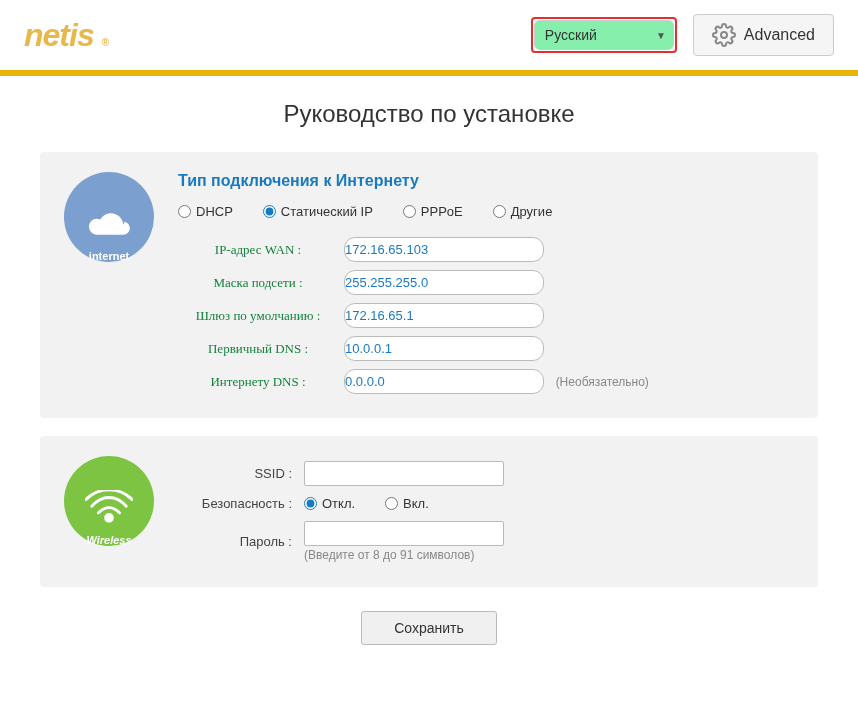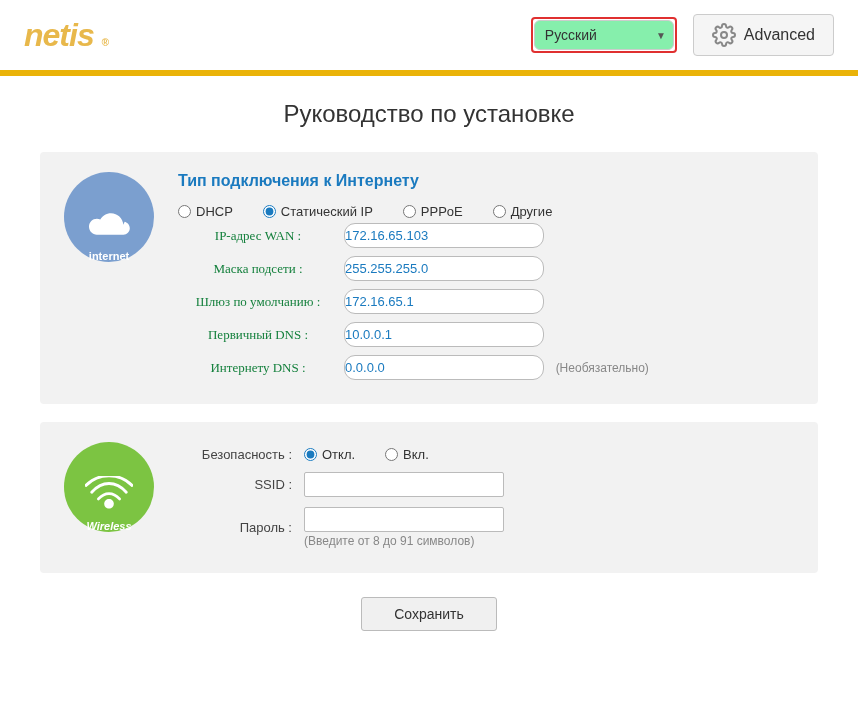--- a/index.html
+++ b/index.html
@@ -131,21 +131,21 @@
       font-size: 16px;
       color: #1a7abf;
       font-weight: bold;
       margin-bottom: 14px;
     }
 
     
     .radio-group {
       display: flex;
       gap: 30px;
-      margin-bottom: 0;
+      margin-bottom: 14px;
       align-items: center;
     }
     .radio-label {
       display: flex;
       align-items: center;
       gap: 5px;
       font-size: 13px;
       cursor: pointer;
     }
     .radio-label input[type="radio"] {
@@ -331,39 +331,39 @@
         <path d="M14 22 C17.3 18.5 21.4 16.5 25 16.5 C28.6 16.5 32.7 18.5 36 22" stroke="white" stroke-width="3" fill="none" stroke-linecap="round"></path>
         <path d="M7 15 C12.5 9 18.5 6 25 6 C31.5 6 37.5 9 43 15" stroke="white" stroke-width="3" fill="none" stroke-linecap="round"></path>
         <path d="M1 8 C8 1 16 -2 25 -2 C34 -2 42 1 49 8" stroke="white" stroke-width="3" fill="none" stroke-linecap="round"></path>
       </svg>
       <span style="margin-top:4px; font-size:11px;font-style:italic;">Wireless</span>
     </div>
     <div class="section-content">
       <table class="wireless-form-table">
         <tbody>
             <tr>
+          <td>SSID :</td>
+          <td><input class="wireless-input" type="text" value="" style=""></td>
+        </tr>
+        <tr>
           <td>Безопасность :</td>
           <td>
             <div class="radio-group" style="margin-bottom:0;">
               <label class="radio-label">
                 <input type="radio" name="security" checked="" style=""> 
                     <span>Откл.</span>
               </label>
               <label class="radio-label">
                 <input type="radio" name="security" style=""> 
                     <span>Вкл.</span>
               </label>
             </div>
           </td>
         </tr>
         <tr>
-          <td>SSID :</td>
-          <td><input class="wireless-input" type="text" value="" style=""></td>
-        </tr>
-        <tr>
           <td>Пароль :</td>
           <td>
             <input class="wireless-input" type="password" value="" style="">
             <span class="password-hint">(Введите от 8 до 91 символов)</span>
           </td>
         </tr>
       </tbody>
         </table>
     </div>
   </div>

